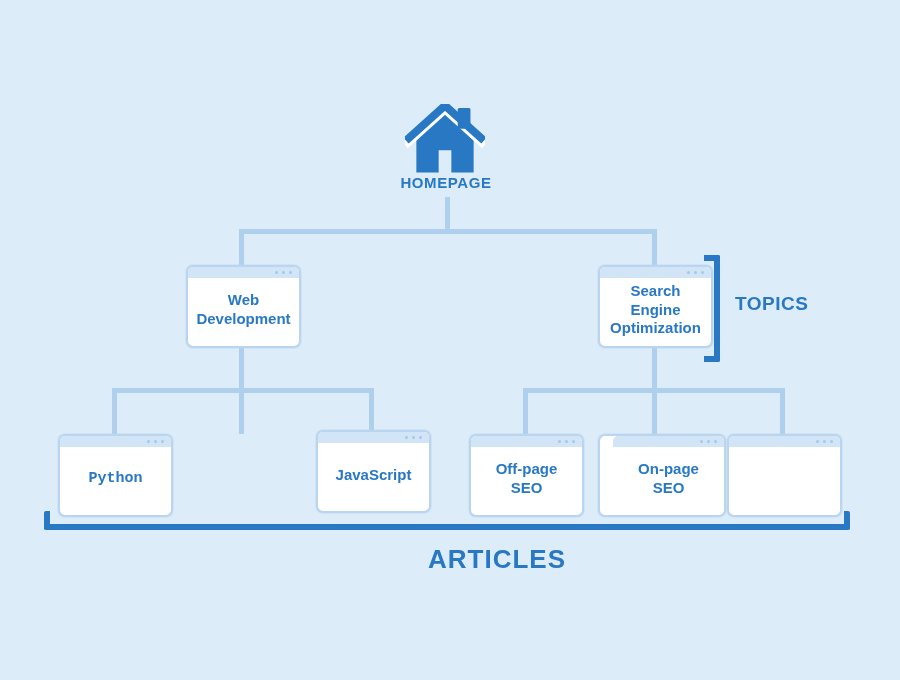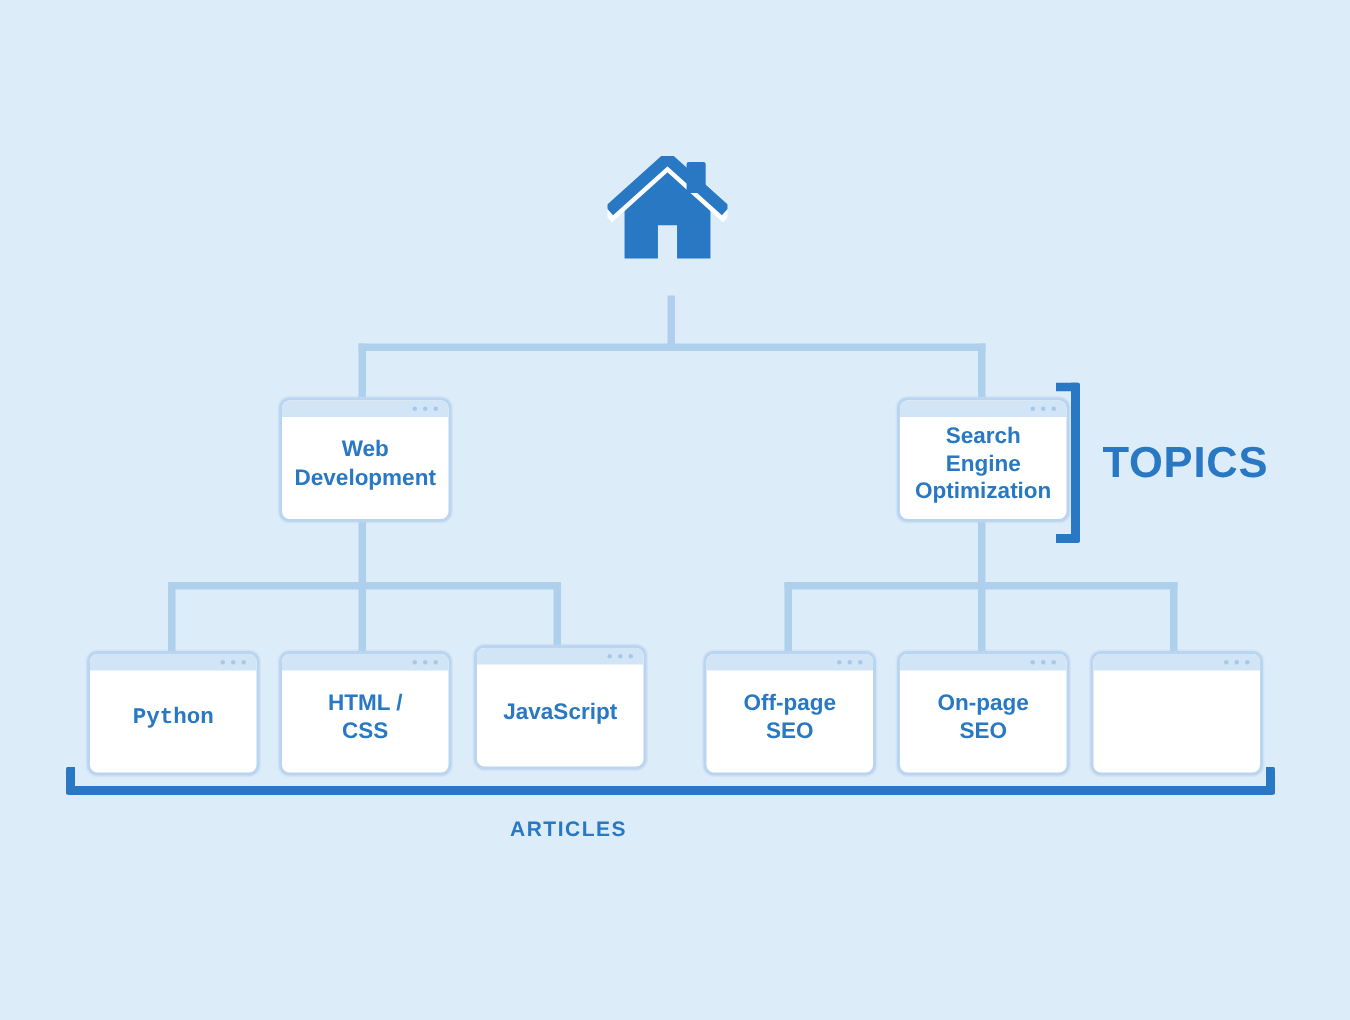--- a/index.html
+++ b/index.html
@@ -50,46 +50,47 @@
   
   .topics-bracket{
     position:absolute;left:704px;top:255px;width:10px;height:95px;
     border-top:6px solid var(--accent);
     border-right:6px solid var(--accent);
     border-bottom:6px solid var(--accent);
     border-radius:0 2px 2px 0;
   }
   .topics-label{
     position:absolute;left:735px;top:293px;
-    color:var(--accent);font-weight:bold;font-size:29px;letter-spacing:.5px;
+    color:var(--accent);font-weight:bold;font-size:19px;letter-spacing:.5px;
   }
   .articles-bracket{
     position:absolute;left:44px;top:511px;width:794px;height:13px;
     border-left:6px solid var(--accent);
     border-right:6px solid var(--accent);
     border-bottom:6px solid var(--accent);
     border-radius:2px;
   }
   .articles-label{
-    position:absolute;left:340px;top:544px;width:200px;
-    text-align:left;color:var(--accent);
-    font-weight:bold;font-size:14px;letter-spacing:1px;
+    position:absolute;left:366px;top:544px;width:200px;
+    text-align:right;color:var(--accent);
+    font-weight:bold;font-size:26px;letter-spacing:1px;
   }
 </style>
 </head>
 <body>
 
 <div class="stage">
 
   <svg class="home-icon" viewBox="0 0 100 88" aria-hidden="true">
     <polygon points="14,46 50,8 86,46 86,86 58,86 58,58 42,58 42,86 14,86" fill="var(--accent)"></polygon>
     <path d="M0,52 L50,7 L100,52" fill="none" stroke="#ffffff" stroke-width="10"></path>
     <rect x="66" y="5" width="16" height="26" rx="2" fill="var(--accent)"></rect>
     <path d="M1,46 L50,2 L99,46" fill="none" stroke="var(--accent)" stroke-width="10" stroke-linejoin="miter"></path>
   </svg>
+  <div class="homepage-label">HOMEPAGE</div>
 
   <div class="conn" style="left:445px;top:197px;width:5px;height:33px;"></div>
   <div class="conn" style="left:239px;top:229px;width:418px;height:5px;"></div>
   <div class="conn" style="left:239px;top:229px;width:5px;height:36px;"></div>
   <div class="conn" style="left:652px;top:229px;width:5px;height:36px;"></div>
 
   <div class="conn" style="left:239px;top:344px;width:5px;height:90px;"></div>
   <div class="conn" style="left:112px;top:388px;width:262px;height:5px;"></div>
   <div class="conn" style="left:112px;top:388px;width:5px;height:46px;"></div>
   <div class="conn" style="left:369px;top:388px;width:5px;height:46px;"></div>
@@ -128,31 +129,20 @@
   <div class="node" style="left:58px;top:434px;font-family:Liberation Mono, monospace;">
     <div class="titlebar">
       <span class="dots">
           <i></i>
           <i></i>
           <i></i>
         </span>
     </div>
     <div class="node-label">Python</div>
   </div>
-  <div class="node" style="left:186px;top:434px;">
-    <div class="titlebar">
-      <span class="dots">
-          <i></i>
-          <i></i>
-          <i></i>
-        </span>
-    </div>
-    <div class="node-label">HTML /
-CSS</div>
-  </div>
   <div class="node" style="left:316px;top:430px;">
     <div class="titlebar">
       <span class="dots">
           <i></i>
           <i></i>
           <i></i>
         </span>
     </div>
     <div class="node-label">JavaScript</div>
   </div>
@@ -160,21 +150,21 @@
     <div class="titlebar">
       <span class="dots">
           <i></i>
           <i></i>
           <i></i>
         </span>
     </div>
     <div class="node-label">Off-page
 SEO</div>
   </div>
-  <div class="node" style="left:598px;top:434px;">
+  <div class="node" style="left:598px;top:434px;padding-left:13px;">
     <div class="titlebar">
       <span class="dots">
           <i></i>
           <i></i>
           <i></i>
         </span>
     </div>
     <div class="node-label">On-page
 SEO</div>
   </div>

